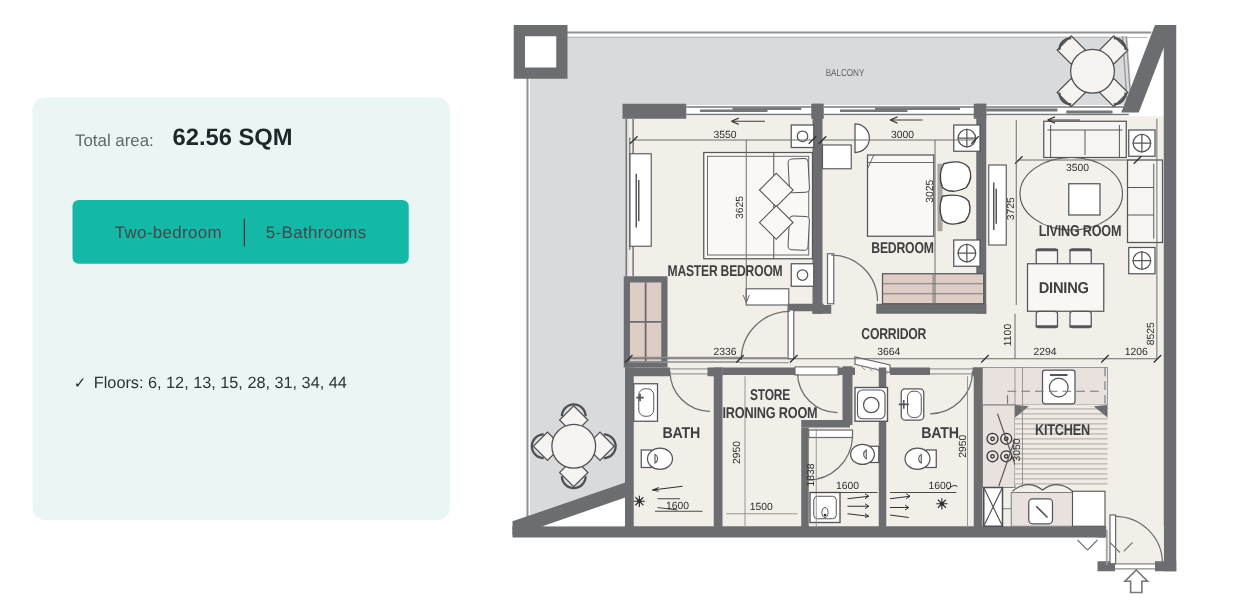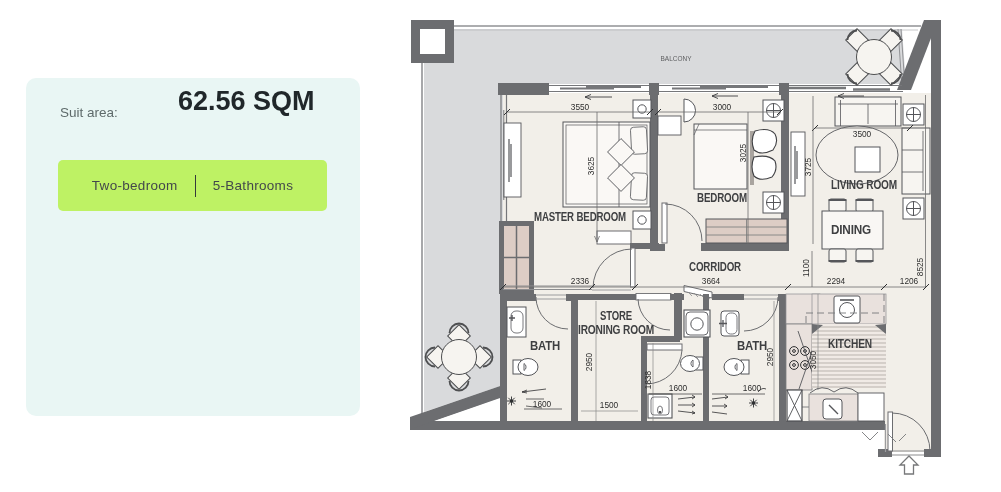--- a/index.html
+++ b/index.html
@@ -1,46 +1,47 @@
 <!DOCTYPE html>
 <html><head>
 <meta charset="utf-8">
 <style>
   html,body{margin:0;padding:0;background:#ffffff;width:1001px;height:492px;overflow:hidden;
     font-family:"Liberation Sans", sans-serif;}
   .panel{position:absolute;left:26px;top:78px;width:334px;height:338px;background:#e9f6f4;border-radius:10px;}
   .ta-label{position:absolute;left:34px;top:27px;font-size:13.5px;color:#5e6a6a;}
-  .ta-value{position:absolute;left:112px;top:8px;font-size:27px;font-weight:700;color:#20272a;letter-spacing:0px;margin-left:40px;}
-  .whitebox{position:absolute;left:32px;top:82px;width:269px;height:51px;background:#bef264;border-radius:5px;
+  .ta-value{position:absolute;left:112px;top:22px;font-size:19px;font-weight:700;color:#20272a;letter-spacing:0px;}
+  .whitebox{position:absolute;left:32px;top:82px;width:269px;height:51px;background:#14b8a6;border-radius:5px;
     display:flex;align-items:center;justify-content:center;}
   .whitebox .t{font-size:13.5px;color:#43484b;letter-spacing:0.3px;}
   .whitebox .sep{width:1px;height:22px;background:#35393b;margin:0 17px;}
   .li{position:absolute;left:33px;font-size:13px;color:#2e3336;}
   .li .ck{font-size:12px;margin-right:6px;color:#20272a;}
   svg text{font-family:"Liberation Sans", sans-serif;}
   .rm{font-weight:700;fill:#3e3f41;font-size:12.5px;letter-spacing:-0.2px;}
   .dim{fill:#2e2e2e;font-size:8.3px;}
 </style>
 </head>
 <body>
 
 <div class="panel">
 
-  <div class="ta-label">Suit area:</div>
+  <div class="ta-label">Total area:</div>
 
   <div class="ta-value">62.56 SQM</div>
 
   <div class="whitebox">
       <span class="t">Two-bedroom</span>
       <span class="sep"></span>
       <span class="t">5-Bathrooms</span>
     </div>
 
 
 
+  <div class="li" style="top:220px"><span class="ck">✓</span>Floors: 6, 12, 13, 15, 28, 31, 34, 44</div>
 </div>
 
 <svg width="1001" height="492" viewBox="0 0 1001 492" style="position:absolute;left:0;top:0">
 
 <path d="M503,93 L931,93 L931,452 L884,452 L884,421 L503,421 Z" fill="#f2efe9"></path>
 
 <path d="M424,29 L902,29 L906,84 L503,84 L503,385 L424,412 Z" fill="#d9dadc"></path>
 
 <path d="M421,26 L921,26" stroke="#919295" stroke-width="1.6" fill="none"></path>
 <path d="M424,30 L918,30" stroke="#b9babc" stroke-width="0.8" fill="none"></path>

